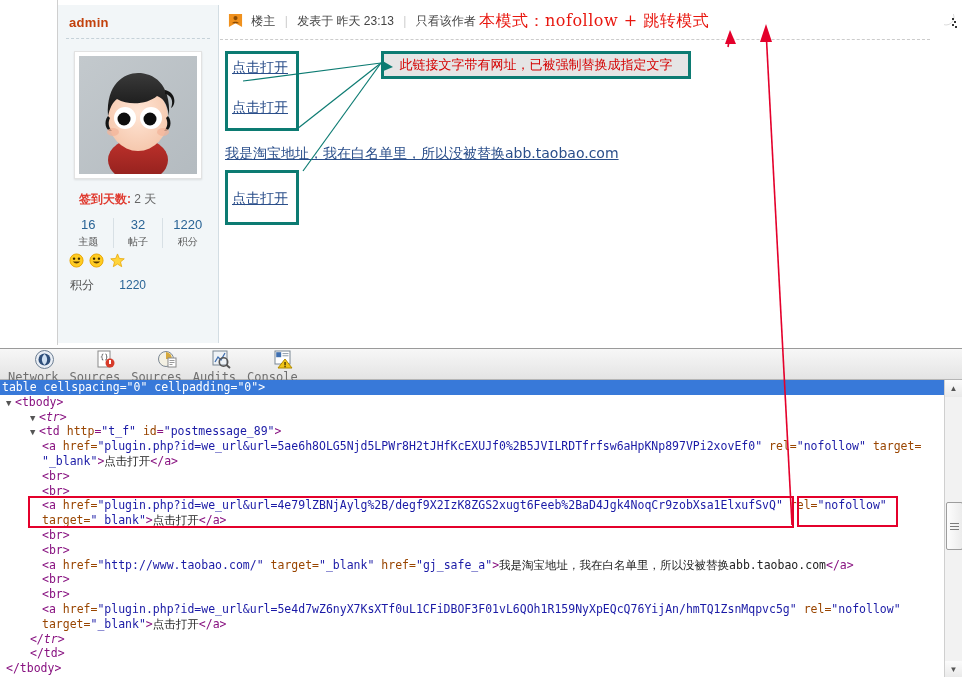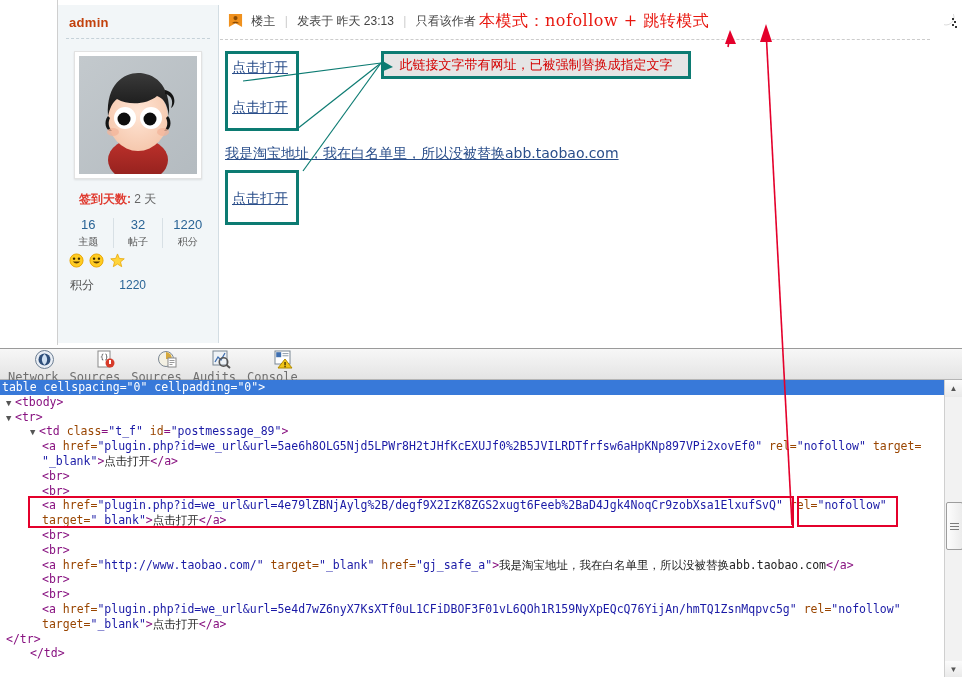--- a/index.html
+++ b/index.html
@@ -144,21 +144,21 @@
   .row{height:14.8px;padding-left:2px;}
   .row.sel{background:#3879d9;color:#fff;}
   .row.sel .tag,.row.sel .attr,.row.sel .val,.row.sel .punc{color:#fff;}
   .tag{color:#881280;}
   .attr{color:#994500;}
   .val{color:#1a1aa6;}
   .txt{color:#222;}
   .punc{color:#881280;}
   .arrow{display:inline-block;width:9px;color:#555;font-size:9px;}
   .ind1{padding-left:6px;}
-  .ind2{padding-left:6px;}
+  .ind2{padding-left:30px;font-style:italic;}
   .ind3{padding-left:30px;}
   .ind4{padding-left:42px;}
   #hl-box{
     position:absolute;border:2px solid #e4002b;box-sizing:border-box;
     pointer-events:none;
   }
   
   #dt-scroll{
     position:absolute;right:0;top:31px;width:17px;bottom:0;
     background:#f2f2f2;border-left:1px solid #cfcfcf;
@@ -386,21 +386,21 @@
       <div class="row ind1">
         <span class="arrow">▼</span><span class="tag">&lt;tbody&gt;</span>
       </div>
 
       <div class="row ind2">
         <span class="arrow">▼</span><span class="tag">&lt;tr&gt;</span>
       </div>
 
       <div class="row ind3">
         <span class="arrow">▼</span><span class="tag">&lt;td</span>
-        <span class="attr">class</span><span class="punc">=</span><span class="val">"t_f"</span>
+        <span class="attr">http</span><span class="punc">=</span><span class="val">"t_f"</span>
         <span class="attr">id</span><span class="punc">=</span><span class="val">"postmessage_89"</span><span class="tag">&gt;</span>
       </div>
 
       <div class="row ind4">
         <span class="tag">&lt;a</span>
         <span class="attr">href=</span><span class="val">"plugin.php?id=we_url&amp;url=5ae6h8OLG5Njd5LPWr8H2tJHfKcEXUJf0%2B5JVILRDTfrfsw6aHpKNp897VPi2xovEf0"</span>
         <span class="attr">rel=</span><span class="val">"nofollow"</span>
         <span class="attr">target=</span>
       </div>
       <div class="row ind4">
@@ -436,20 +436,21 @@
         <span class="tag">&lt;a</span>
         <span class="attr">href=</span><span class="val">"plugin.php?id=we_url&amp;url=5e4d7wZ6nyX7KsXTf0uL1CFiDBOF3F01vL6QOh1R159NyXpEQcQ76YijAn/hmTQ1ZsnMqpvc5g"</span>
         <span class="attr">rel=</span><span class="val">"nofollow"</span>
       </div>
       <div class="row ind4">
         <span class="attr">target=</span><span class="val">"_blank"</span><span class="tag">&gt;</span><span class="txt">点击打开</span><span class="tag">&lt;/a&gt;</span>
       </div>
 
       <div class="row ind2"><span class="tag">&lt;/tr&gt;</span></div>
       <div class="row ind3"><span class="tag">&lt;/td&gt;</span></div>
+      <div class="row ind1"><span class="tag">&lt;/tbody&gt;</span></div>
     </div>
 
     <div id="hl-box" style="left:28px;top:116px;width:766px;height:32px;"></div>
     <div id="hl-box2" style="position:absolute;left:797px;top:116px;width:101px;height:31px;border:2px solid #e4002b;box-sizing:border-box;pointer-events:none;"></div>
   </div>
 
   <div id="dt-scroll">
     <div class="sb-arrow">▲</div>
     <div id="sb-thumb">
         <div class="grip"></div>

